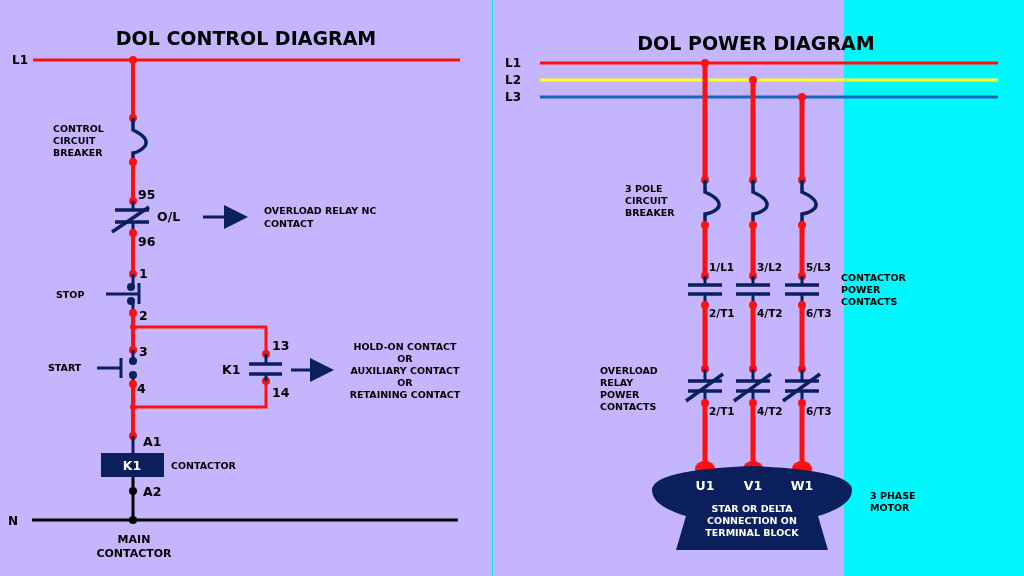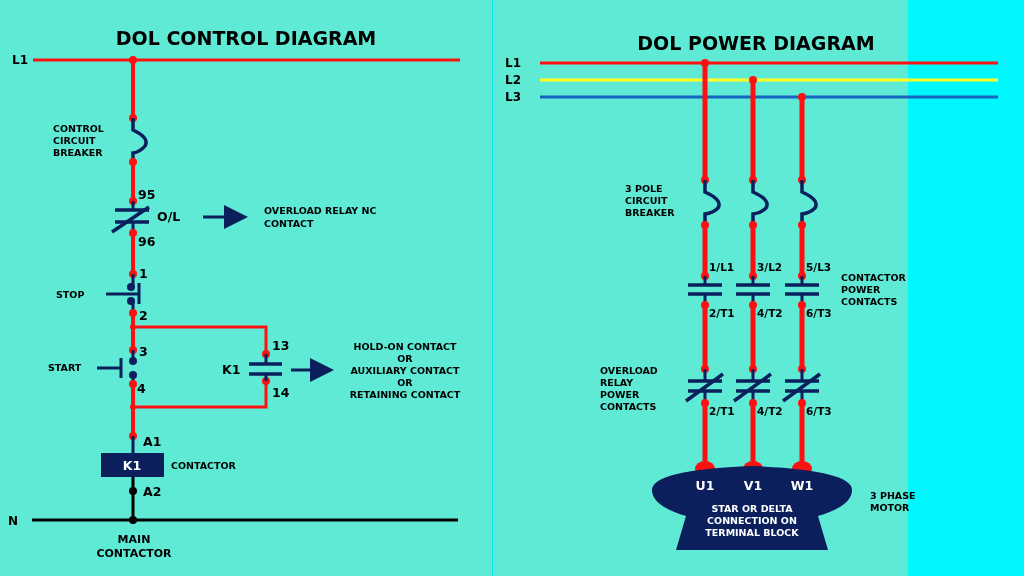--- a/index.html
+++ b/index.html
@@ -1,17 +1,17 @@
 <!DOCTYPE html>
 <html><head>
 <meta charset="utf-8">
 <style>
   html, body { margin: 0; padding: 0; }
   body { width: 1024px; height: 576px; overflow: hidden; background: #00f8fc; font-family: "DejaVu Sans", sans-serif; }
-  #stage { position: absolute; left: 0; top: 0; width: 908px; height: 576px; background: #5eead4; }
+  #stage { position: absolute; left: 0; top: 0; width: 844px; height: 576px; background: #c4b5fd; }
   #divider { position: absolute; left: 492px; top: 0; width: 1px; height: 576px; background: #00eaf0; }
   svg text { font-family: "DejaVu Sans", sans-serif; font-weight: bold; fill: #000; }
   .title { font-size: 19px; }
   .lbl { font-size: 9.5px; }
   .num { font-size: 12.5px; }
   .line-lbl { font-size: 12px; }
   .wl { fill: #ffffff !important; }
 </style>
 </head>
 <body>

